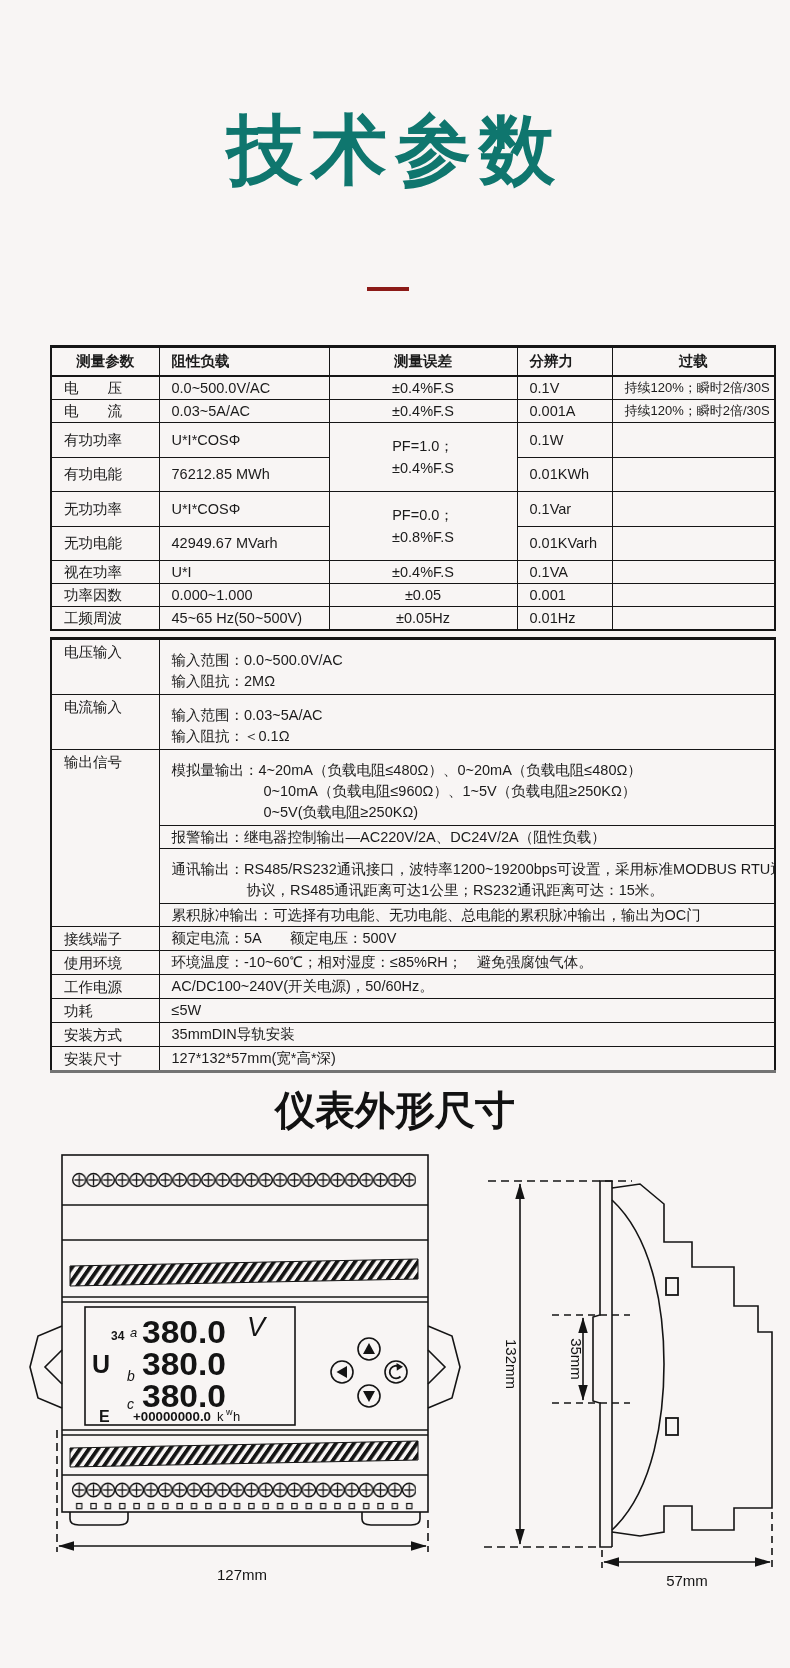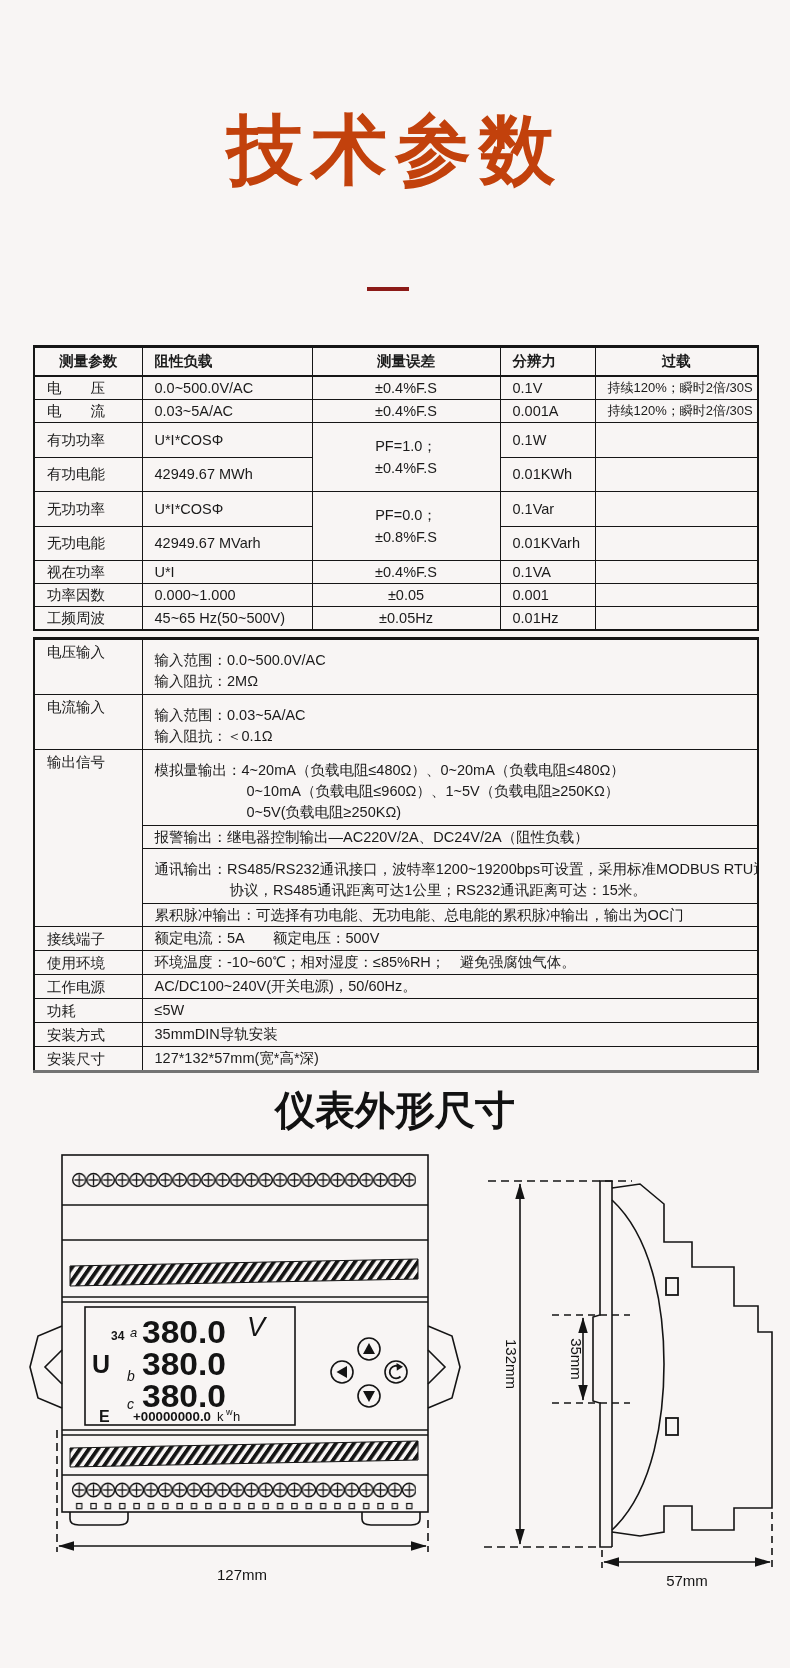--- a/index.html
+++ b/index.html
@@ -1,22 +1,22 @@
 <!DOCTYPE html>
 <html><head>
 <meta charset="utf-8">
 <style>
   html,body{margin:0;padding:0}
   .page{position:relative;width:790px;height:1668px;background:#f8f5f4;
         font-family:"Liberation Sans",sans-serif;color:#1b1b1b;overflow:hidden}
   .title{position:absolute;top:100px;left:0;width:100%;text-align:center;
-         font-size:76px;font-weight:900;letter-spacing:8px;color:#c2410c}
+         font-size:76px;font-weight:900;letter-spacing:8px;color:#0f766e}
   .title-underline{position:absolute;top:287px;left:367px;width:42px;height:4px;background:#8c1a17}
   table{border-collapse:collapse;table-layout:fixed}
-  .spec,.io{position:absolute;left:33px;width:724px;border:2px solid #161616;border-top:3px solid #161616}
+  .spec,.io{position:absolute;left:50px;width:724px;border:2px solid #161616;border-top:3px solid #161616}
   .spec{top:345px}
   .io{top:637px;border-bottom:3px solid #737373}
   td{border:1.5px solid #161616;font-size:14.5px;height:22px;line-height:22px;
      padding:0 4px 0 12px;white-space:nowrap;overflow:hidden;vertical-align:middle}
   .spec .hd td{height:27px;line-height:27px;font-weight:bold;border-bottom:2px solid #161616}
   .ctr{text-align:center;padding:0 2px}
   .merged{padding:12px;text-align:center}
   .merged div{height:22px;line-height:22px}
   .io td{vertical-align:top}
   .io td.lbl{padding-top:1px}
@@ -75,21 +75,21 @@
       <td>U*I*COSΦ</td>
       <td class="merged" rowspan="2">
         <div>PF=1.0；</div>
         <div>±0.4%F.S</div>
       </td>
       <td>0.1W</td>
       <td></td>
     </tr>
     <tr>
       <td>有功电能</td>
-      <td>42949.67 MWh</td>
+      <td>76212.85 MWh</td>
       <td>0.01KWh</td>
       <td></td>
     </tr>
     <tr>
       <td>无功功率</td>
       <td>U*I*COSΦ</td>
       <td class="merged" rowspan="2">
         <div>PF=0.0；</div>
         <div>±0.8%F.S</div>
       </td>

